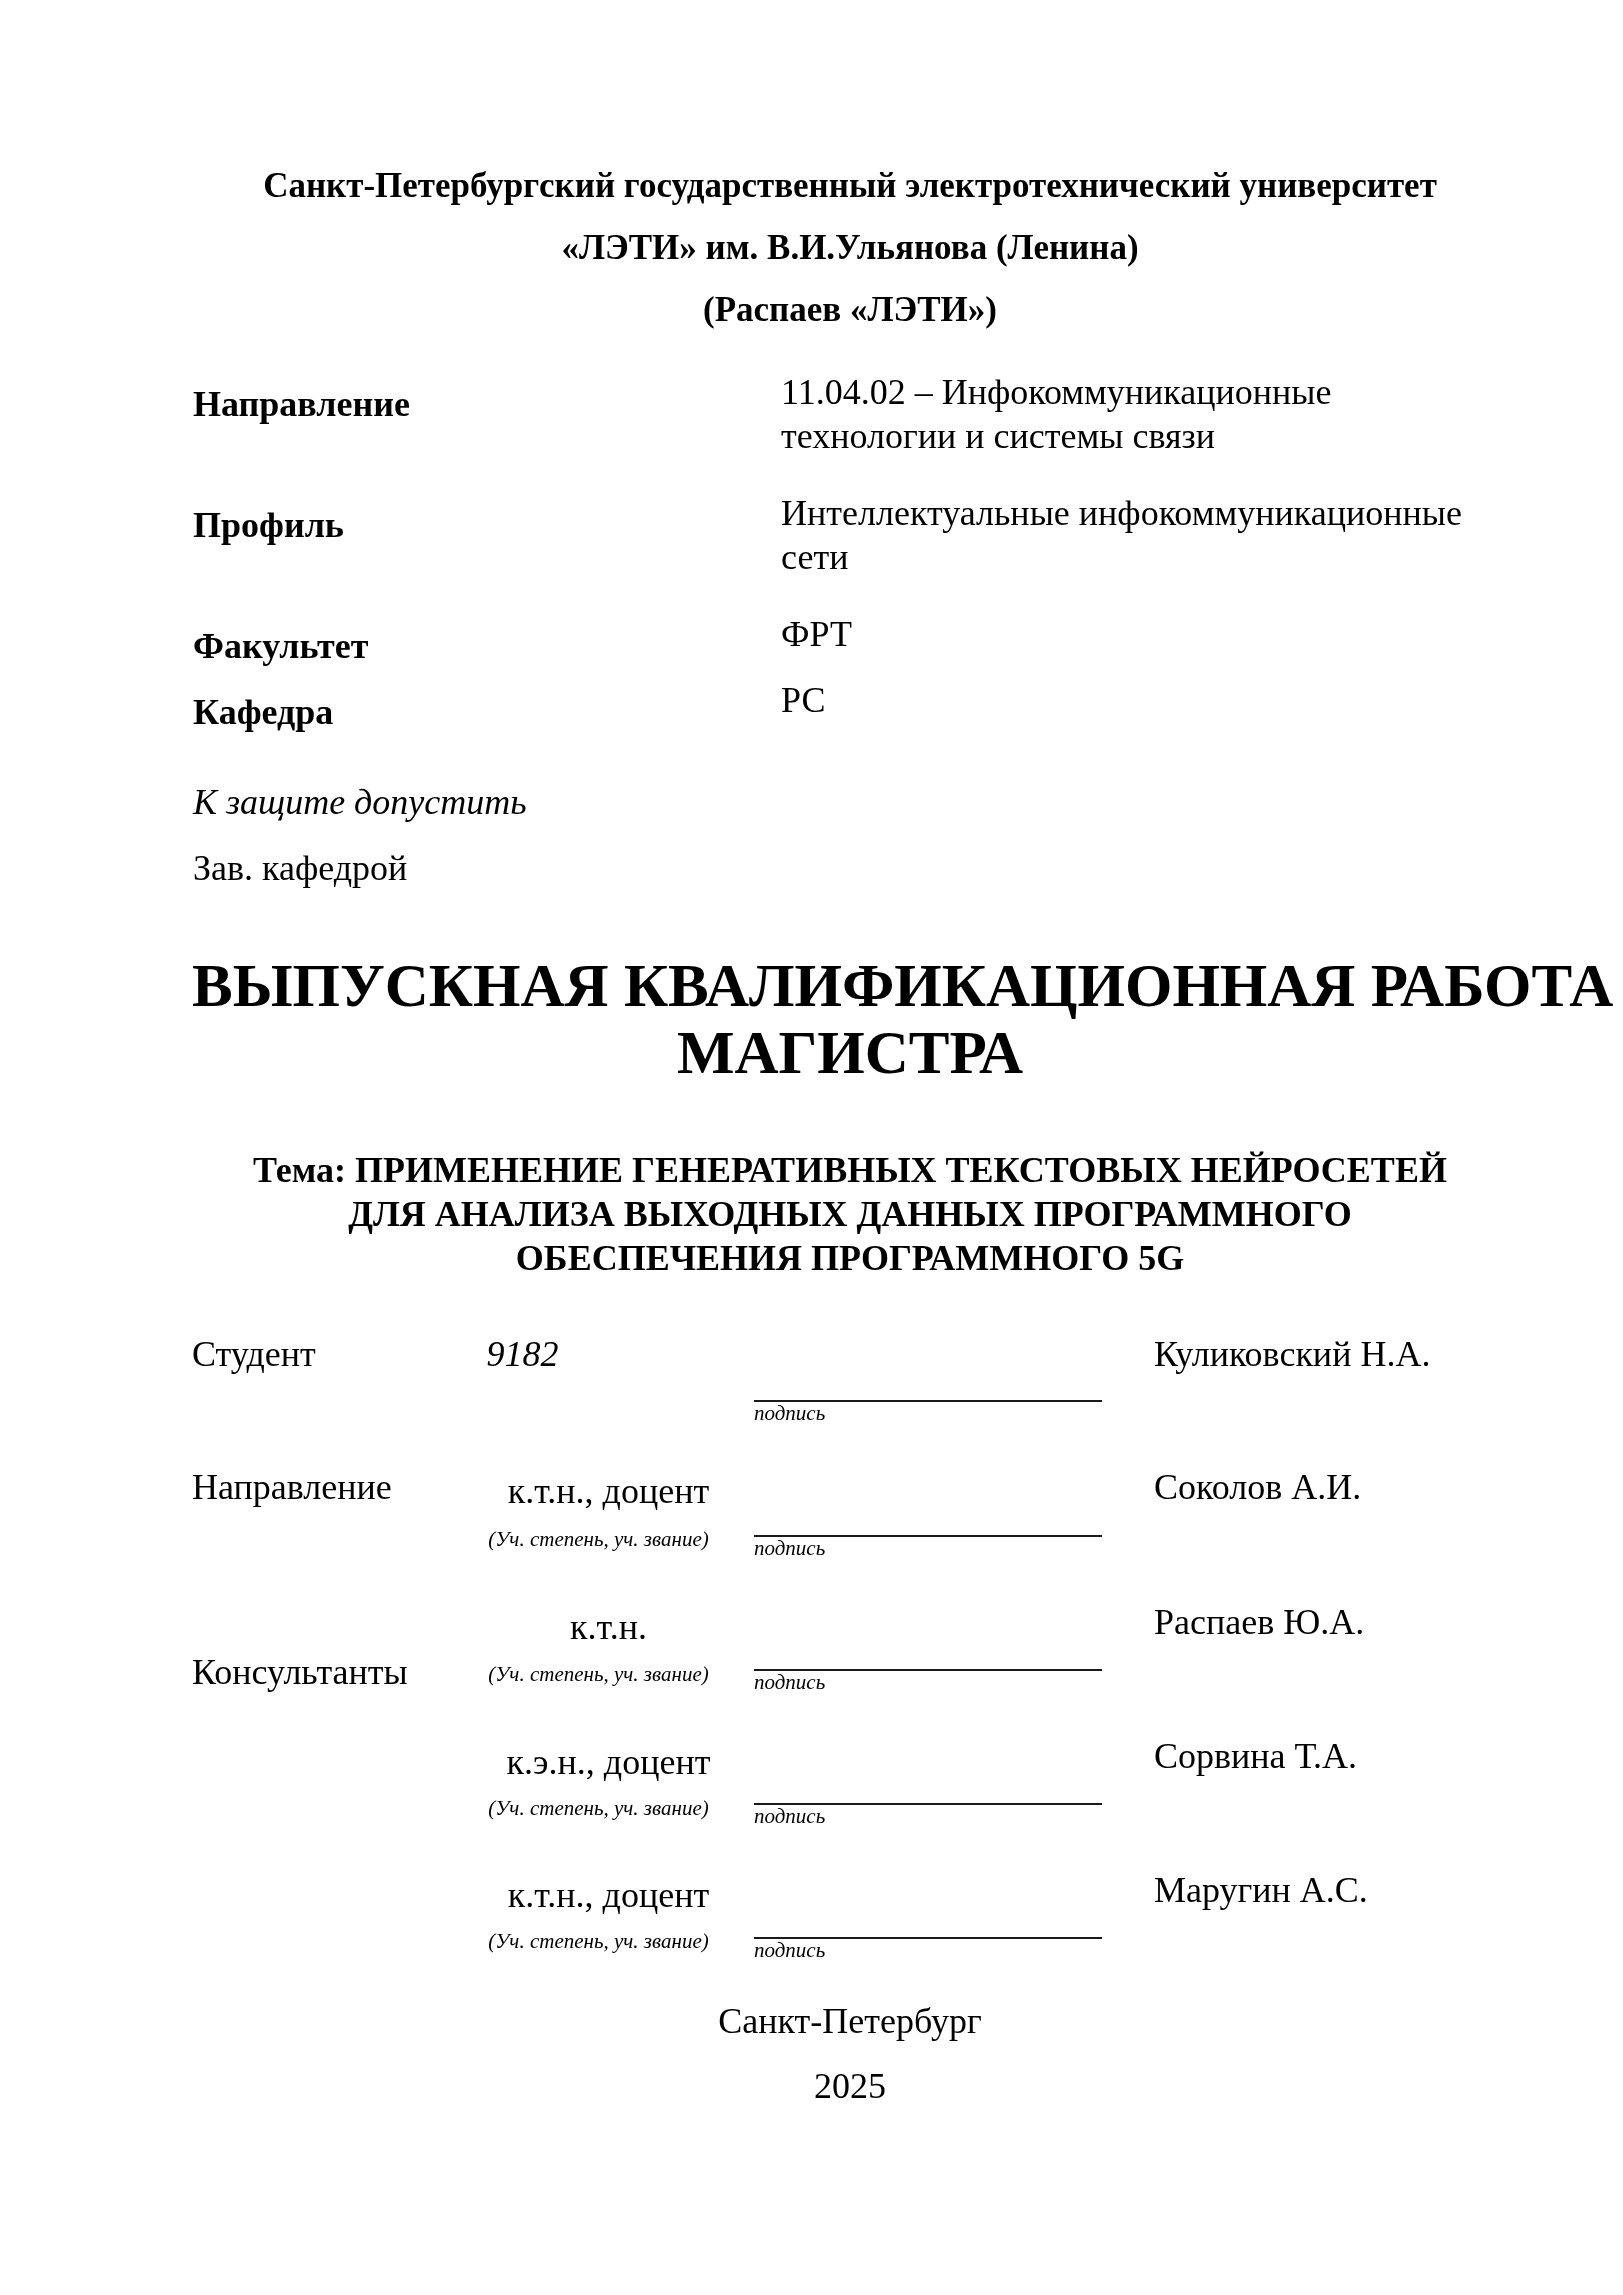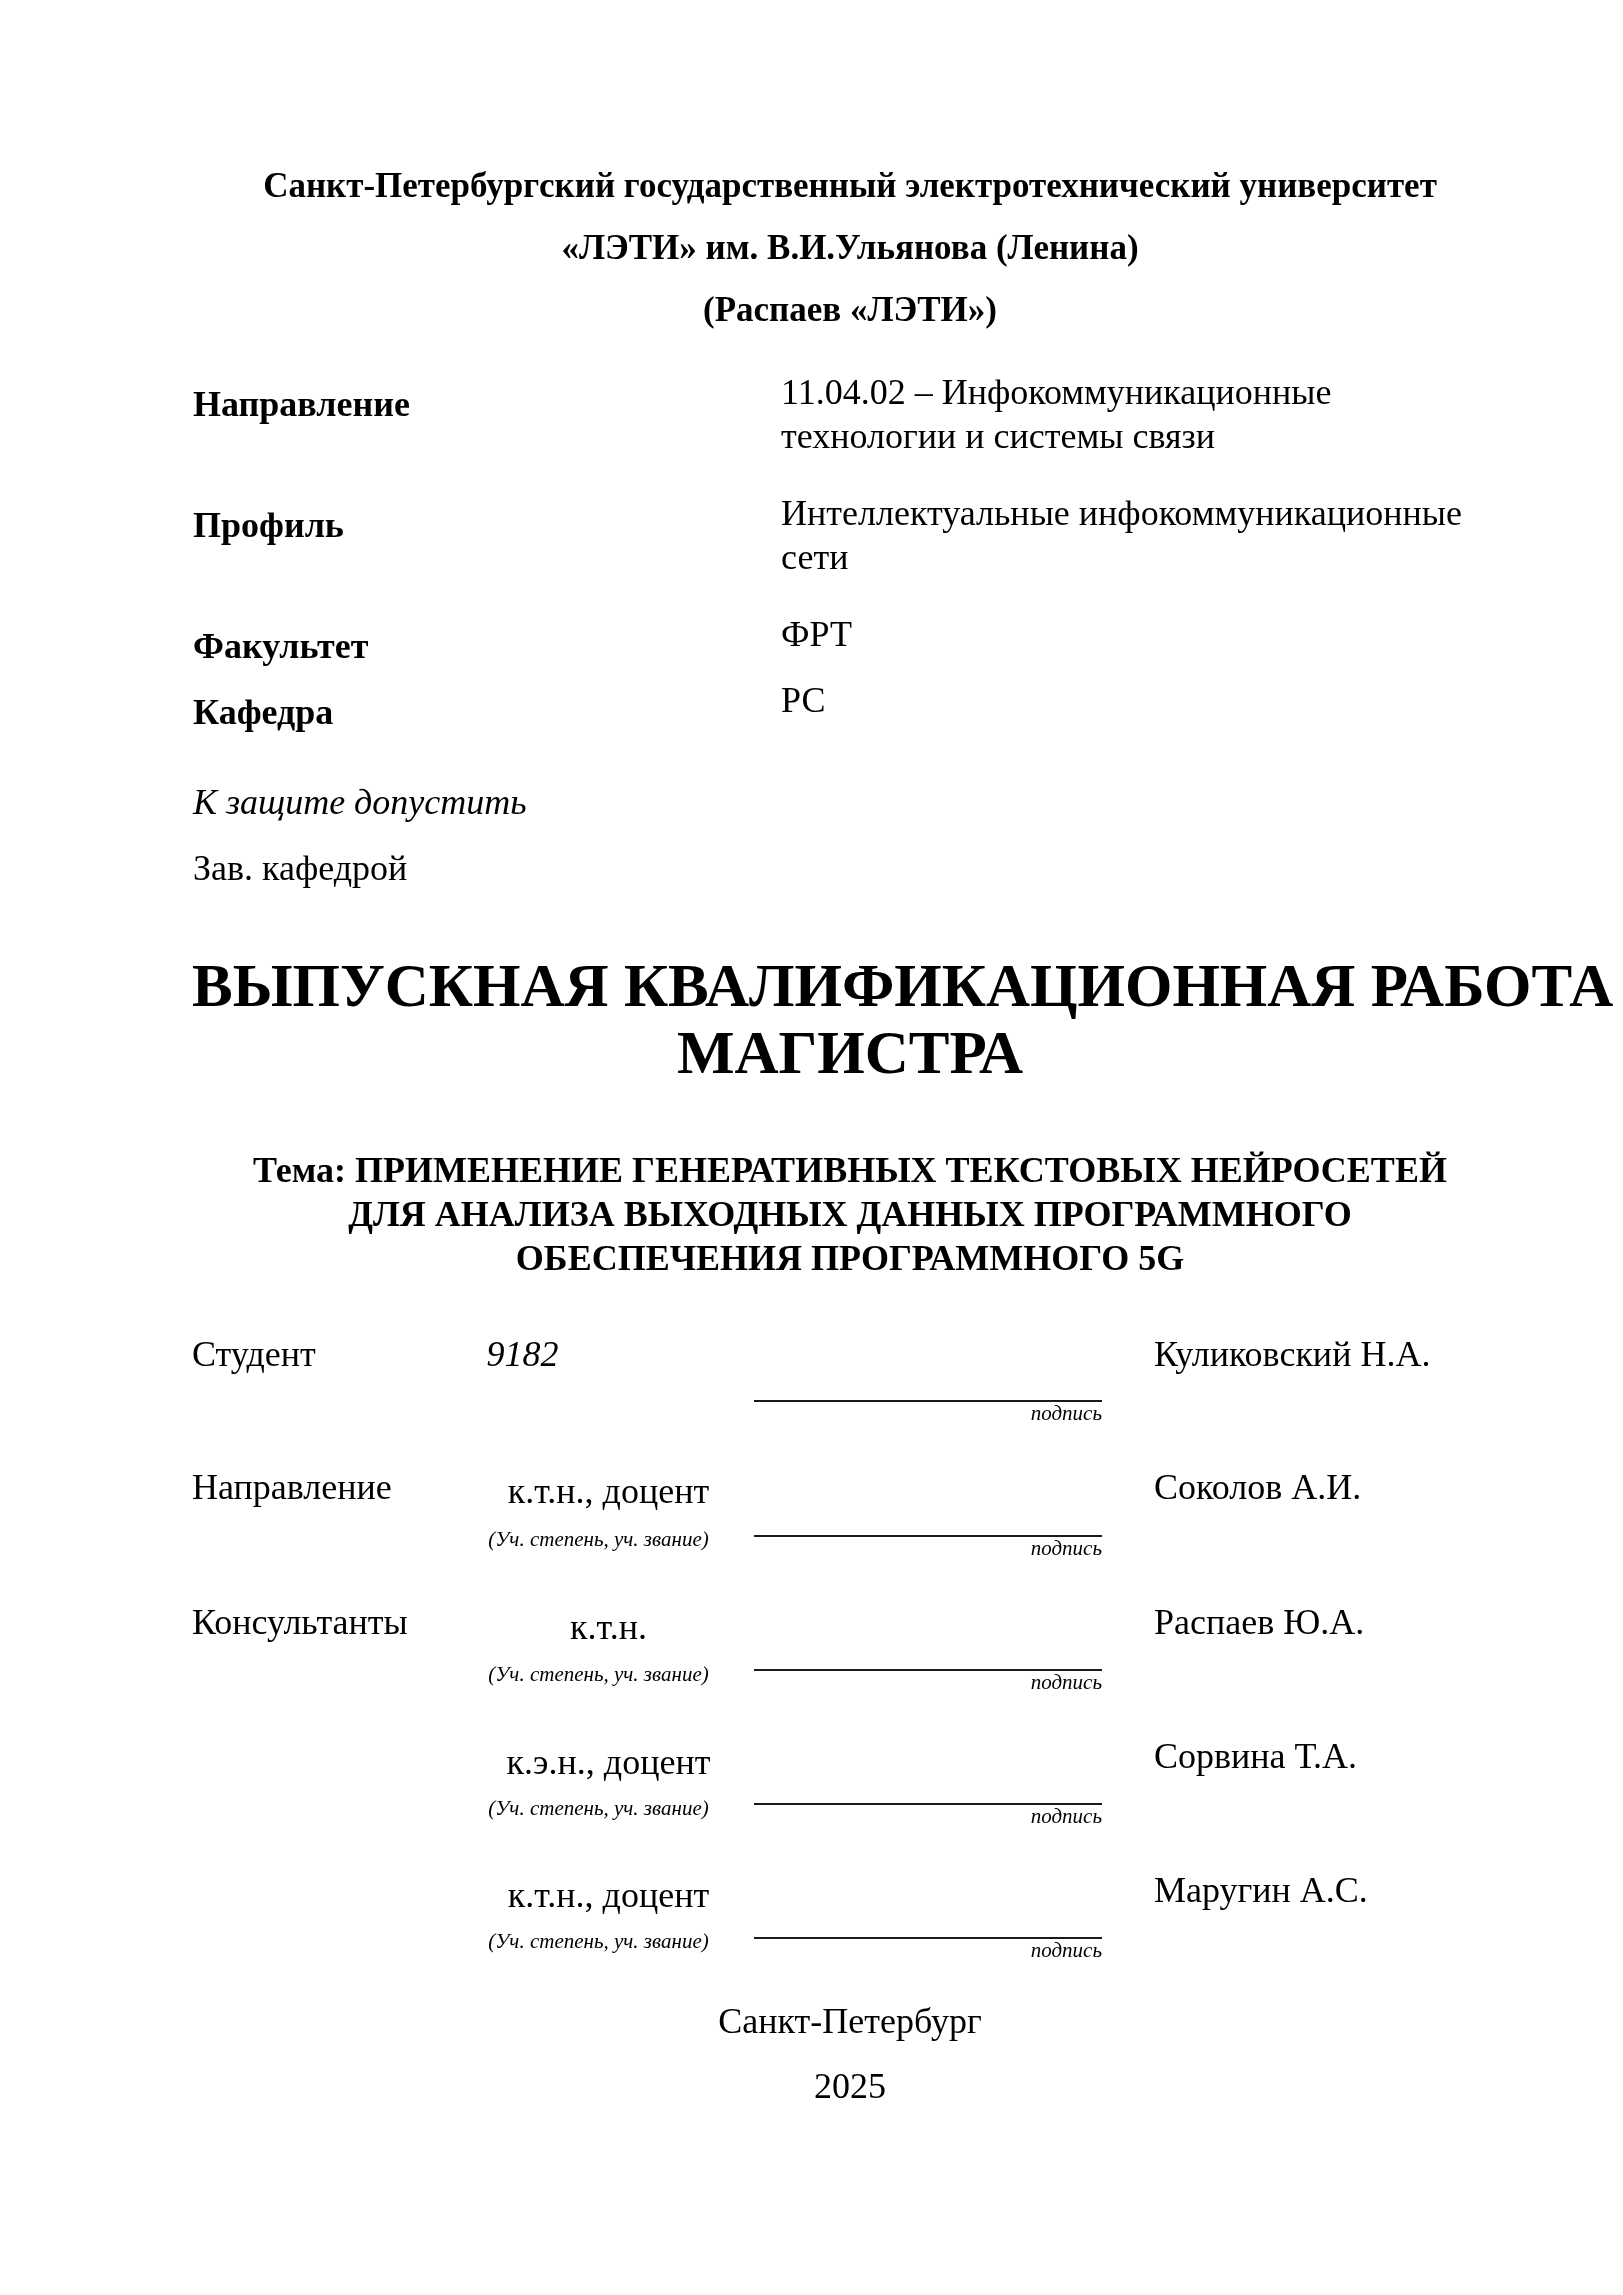--- a/index.html
+++ b/index.html
@@ -7,21 +7,21 @@
          font-family: "Liberation Serif", "DejaVu Serif", serif; color: #000; }
   .t { position: absolute; white-space: nowrap; line-height: 1; margin: 0; }
   .c { left: 192px; width: 1316px; text-align: center; }
   .b { font-weight: bold; margin-top: 12px; }
   .i { font-style: italic; }
   .f46 { font-size: 36px; }
   .f44 { font-size: 35px; }
   .f62 { font-size: 61px; }
   .f28 { font-size: 21px; }
   .sig-line { position: absolute; left: 754px; width: 348px; height: 2.4px; background: #1a1a1a; }
-  .sig-cap { left: 754px; width: 348px; text-align: right; }
+  .sig-cap { left: 754px; width: 348px; text-align: left; }
   .deg { left: 471px; width: 275px; text-align: center; }
   .degcap { left: 461px; width: 275px; text-align: center; }
 </style>
 </head>
 <body>
 
 <div class="t c b f44" style="top:156px">Санкт-Петербургский государственный электротехнический университет</div>
 <div class="t c b f44" style="top:218px">«ЛЭТИ» им. В.И.Ульянова (Ленина)</div>
 <div class="t c b f44" style="top:280px">(Распаев «ЛЭТИ»)</div>
 
@@ -55,21 +55,21 @@
 <div class="t i f28 sig-cap" style="top:1403px">подпись</div>
 <div class="t f46" style="left:1154px; top:1336px">Куликовский Н.А.</div>
 
 <div class="t f46" style="left:192px; top:1469px">Направление</div>
 <div class="t f46 deg" style="top:1473px">к.т.н., доцент</div>
 <div class="t i f28 degcap" style="top:1529px">(Уч. степень, уч. звание)</div>
 <div class="sig-line" style="top:1535px"></div>
 <div class="t i f28 sig-cap" style="top:1538px">подпись</div>
 <div class="t f46" style="left:1154px; top:1469px">Соколов А.И.</div>
 
-<div class="t f46" style="left:192px; top:1604px">Консультанты</div>
+<div class="t f46" style="left:192px; top:1654px">Консультанты</div>
 
 <div class="t f46 deg" style="top:1609px">к.т.н.</div>
 <div class="t i f28 degcap" style="top:1664px">(Уч. степень, уч. звание)</div>
 <div class="sig-line" style="top:1669px"></div>
 <div class="t i f28 sig-cap" style="top:1672px">подпись</div>
 <div class="t f46" style="left:1154px; top:1604px">Распаев Ю.А.</div>
 
 <div class="t f46 deg" style="top:1744px">к.э.н., доцент</div>
 <div class="t i f28 degcap" style="top:1798px">(Уч. степень, уч. звание)</div>
 <div class="sig-line" style="top:1803px"></div>

